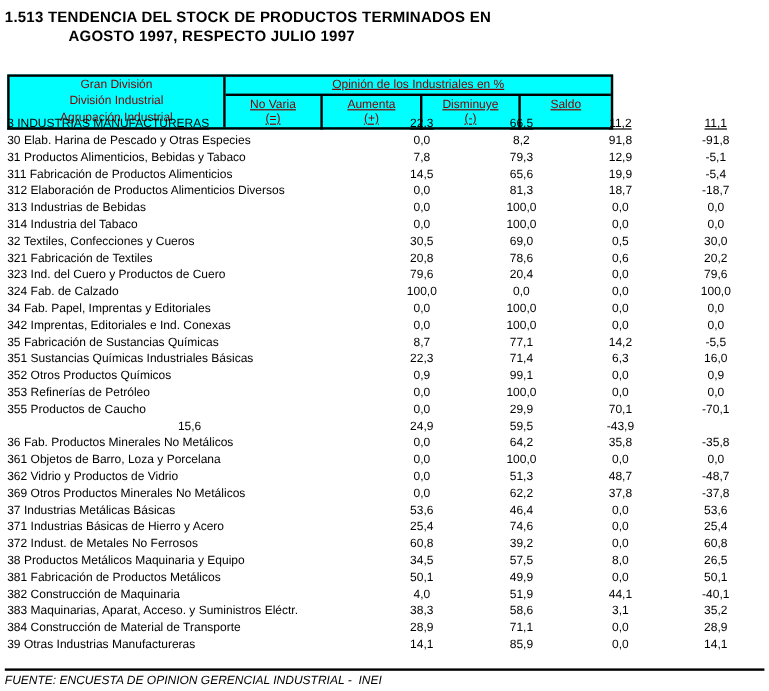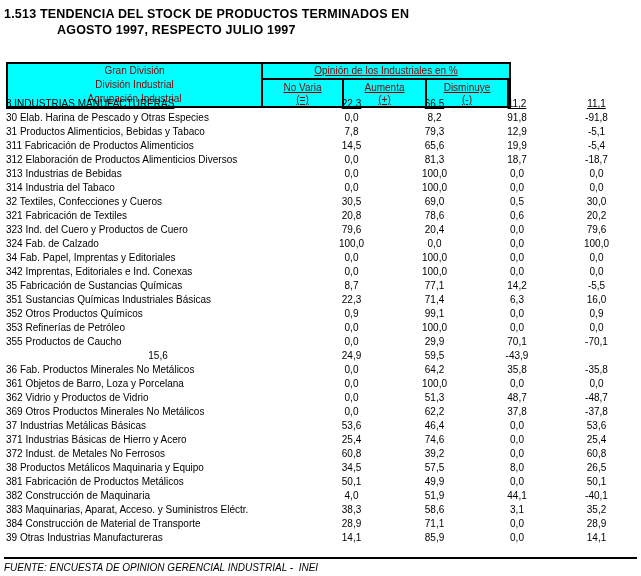--- a/index.html
+++ b/index.html
@@ -130,20 +130,24 @@
   <div class="th-col">
     <div class="th-col-label">Aumenta</div>
     <div class="th-col-sub">(+)</div>
   </div>
 
   <div class="th-col">
     <div class="th-col-label">Disminuye</div>
     <div class="th-col-sub">(-)</div>
   </div>
 
+  <div class="th-col">
+    <div class="th-col-label">Saldo</div>
+    <div class="th-col-sub"></div>
+  </div>
 </div>
   </div>
 </div>
 
 <div class="table-body" id="table-body">
   <div class="row emphasis">
     <div class="cell label">3 INDUSTRIAS MANUFACTURERAS</div>
     <div class="cell num">22,3</div>
     <div class="cell num">66,5</div>
     <div class="cell num">11,2</div>

